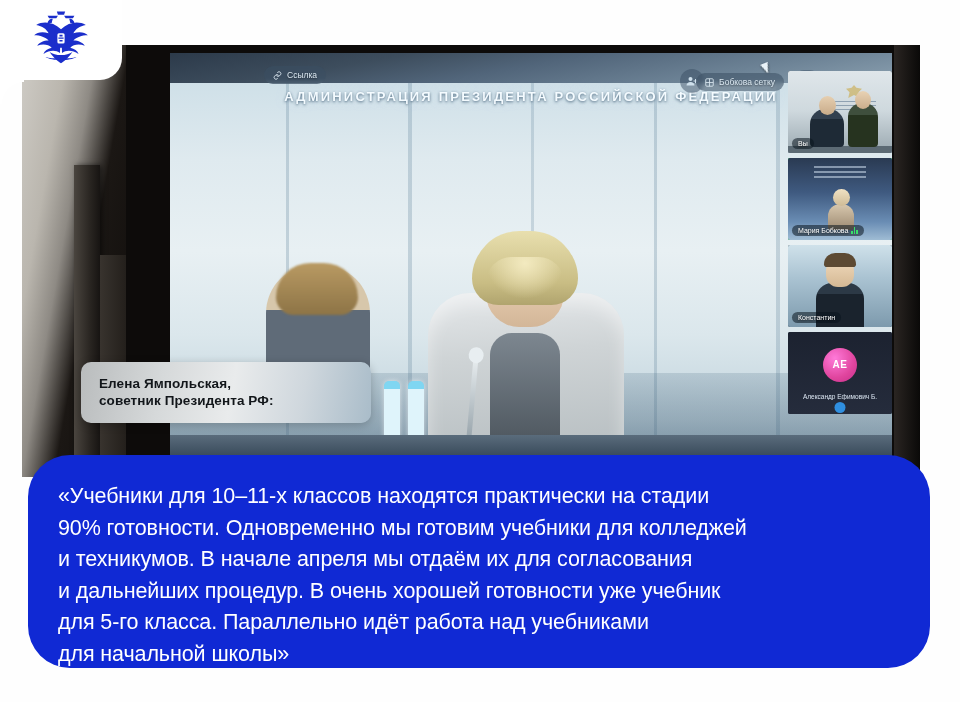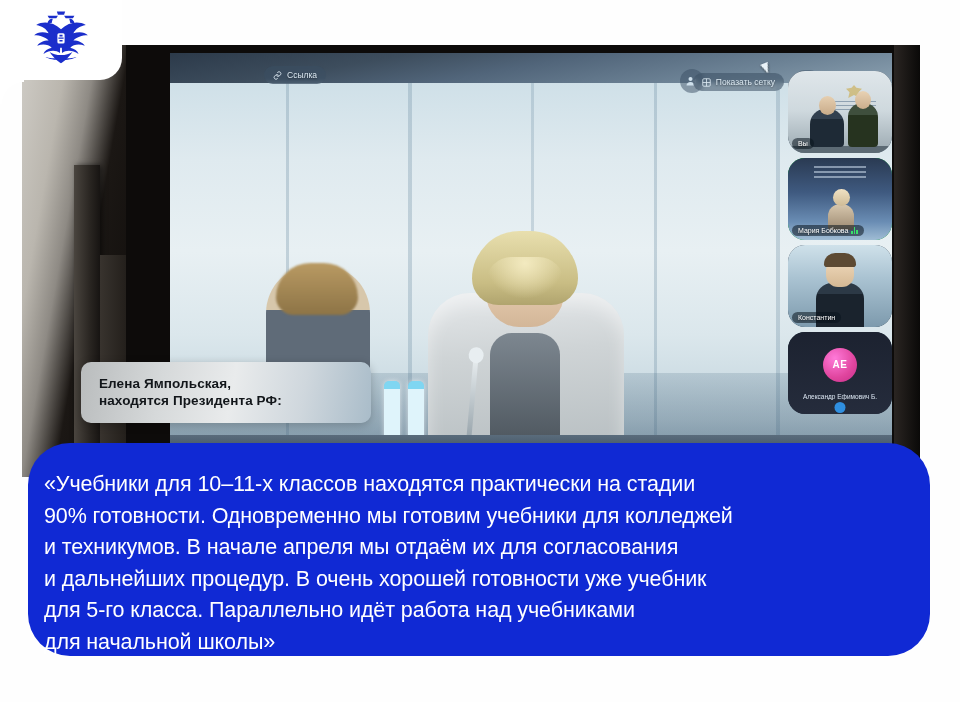--- a/index.html
+++ b/index.html
@@ -277,21 +277,21 @@
     top: 26px;
     width: 104px;
     display: flex;
     flex-direction: column;
     gap: 5px;
   }
   .tile {
     position: relative;
     width: 104px;
     height: 82px;
-    border-radius: 17px;
+    border-radius: 2px;
     overflow: hidden;
     background: #203040;
   }
   .tile.active { box-shadow: inset 0 0 0 2.5px #2fd05a; }
   .tile-name {
     position: absolute;
     left: 4px; bottom: 4px;
     max-width: 92px;
     display: flex;
     align-items: center;
@@ -417,27 +417,27 @@
     font-weight: bold;
     color: #12161a;
     line-height: 17px;
     letter-spacing: .1px;
   }
 
   
   .quote {
     position: absolute;
     left: 28px;
-    top: 443px;
+    top: 455px;
     width: 902px;
     height: 213px;
     background: #1029d4;
     border-radius: 42px;
     z-index: 8;
-    padding: 26px 34px 0 16px;
+    padding: 26px 34px 0 30px;
     box-sizing: border-box;
   }
   .quote p {
     margin: 0;
     color: #ffffff;
     font-size: 21.5px;
     line-height: 31.5px;
     letter-spacing: -.1px;
     white-space: pre-line;
   }
@@ -468,20 +468,23 @@
           <div class="speaker-shirt"></div>
           <div class="speaker-head"></div>
           <div class="speaker-hair"></div>
 
           <div class="bottle b1"></div>
           <div class="bottle b2"></div>
           <div class="mic"></div>
           <div class="table-front"></div>
         </div>
 
+        <div class="room-heading">АДМИНИСТРАЦИЯ
+ПРЕЗИДЕНТА
+РОССИЙСКОЙ  ФЕДЕРАЦИИ</div>
 
         <div class="vc-chip vc-link">
           <svg width="9" height="9" viewBox="0 0 24 24" fill="none" stroke="#dce9f2" stroke-width="2.4" stroke-linecap="round">
             <path d="M10 13a5 5 0 0 0 7 0l3-3a5 5 0 0 0-7-7l-1 1"></path>
             <path d="M14 11a5 5 0 0 0-7 0l-3 3a5 5 0 0 0 7 7l1-1"></path>
           </svg>
           <span>Ссылка</span>
         </div>
 
 
@@ -493,21 +496,21 @@
           </svg>
         </div>
 
         <div class="cursor-arrow"></div>
 
         <div class="vc-chip vc-grid">
           <svg width="9" height="9" viewBox="0 0 24 24" fill="none" stroke="#dce9f2" stroke-width="2.2">
             <rect x="2" y="2" width="20" height="20" rx="3"></rect>
             <path d="M12 2v20M2 12h20"></path>
           </svg>
-          <span>Показать сетку</span>
+          <span>Бобкова сетку</span>
         </div>
 
         <div class="vc-expand">
           <svg width="10" height="10" viewBox="0 0 24 24" fill="none" stroke="#cfe0ec" stroke-width="2.4" stroke-linecap="round">
             <path d="M4 10V4h6M20 14v6h-6"></path>
           </svg>
         </div>
       </div>
 
       <div class="filmstrip">
@@ -582,21 +585,21 @@
       </g>
       <g fill="#ffffff">
         <rect x="53" y="42" width="14" height="20" rx="3"></rect>
         <path d="M57 45 h6 v3 h-6 z M55 50 h10 v2.5 h-10 z M57 55 h6 v3 h-6 z" fill="#1b2ecb"></path>
       </g>
     </svg>
   </div>
 
   <div class="speaker-chip">
     <div class="line">Елена Ямпольская,</div>
-    <div class="line">находятся Президента РФ:</div>
+    <div class="line">советник Президента РФ:</div>
   </div>
 
   <div class="quote">
     <p>«Учебники для 10–11-х классов находятся практически на стадии
 90% готовности. Одновременно мы готовим учебники для колледжей
 и техникумов. В начале апреля мы отдаём их для согласования
 и дальнейших процедур. В очень хорошей готовности уже учебник
 для 5-го класса. Параллельно идёт работа над учебниками
 для начальной школы»</p>
   </div>

